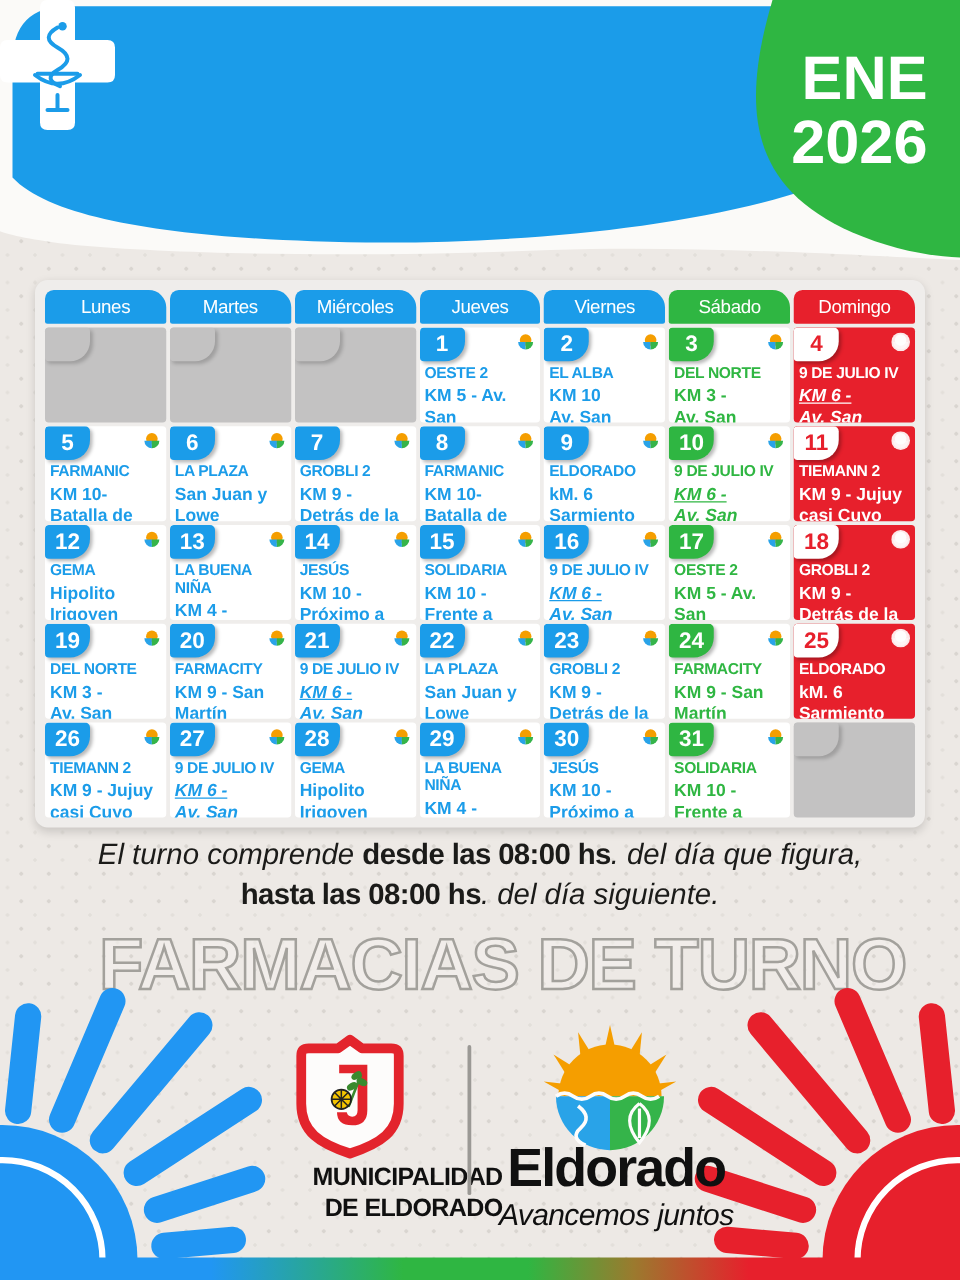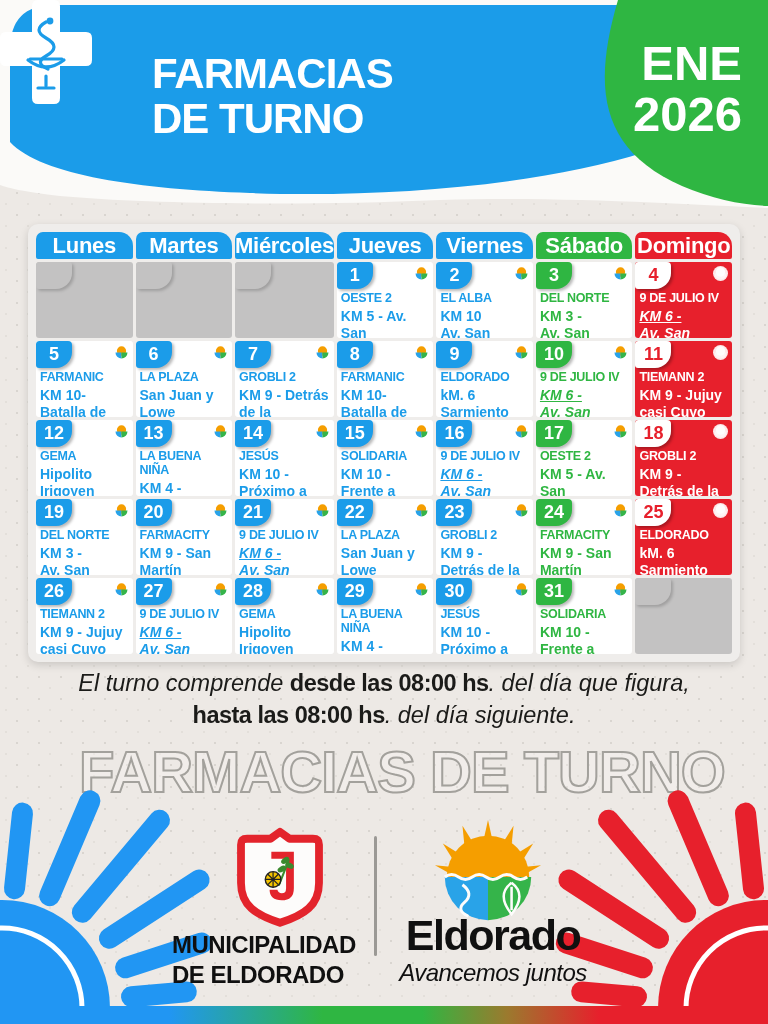--- a/index.html
+++ b/index.html
@@ -27,21 +27,21 @@
   
   .calendar-card{
     position:absolute;left:28px;top:224px;width:712px;height:438px;
     background:#efedeb;border-radius:10px;box-shadow:0 3px 8px rgba(0,0,0,.15);
     padding:8px;box-sizing:border-box;
   }
   .cal-grid{display:grid;grid-template-columns:repeat(7,1fr);gap:3px;height:100%;
     grid-template-rows:27px repeat(5,1fr);}
   .tab{
     display:flex;align-items:center;justify-content:center;
-    color:#fff;font-weight:700;font-size:22px;
+    color:#fff;font-weight:400;font-size:15px;
     border-radius:7px 14px 2px 2px;background:#1B9CE9;
     letter-spacing:-0.3px;
   }
   .tab.saturday{background:#2FB642;text-align:center;}
   .tab.sunday{background:#E7202C;}
   .cell{position:relative;background:#fff;border-radius:3px;overflow:hidden;}
   .cell.sunday{background:#E7202C;}
   .cell.empty{background:#c3c2c2;}
   .ghost-badge{
     position:absolute;top:0;left:0;width:36px;height:27px;background:#c3c2c2;
@@ -74,22 +74,22 @@
     font-size:58px;font-weight:800;letter-spacing:-1px;white-space:nowrap;
     color:rgba(248,246,243,0.35);padding-left:18px;-webkit-text-stroke:2px #a3a19c;
   }
   
   .hand{position:absolute;bottom:14px;}
   .hand.left{left:-10px;}
   .hand.right{right:-10px;transform:scaleX(-1);}
   .footer-logos{position:absolute;top:818px;left:0;width:768px;height:180px;}
   .shield{position:absolute;left:236px;top:6px;}
   .muni-text{
-    position:absolute;left:172px;top:112px;width:240px;text-align:left;
-    color:#101010;font-weight:800;font-size:24px;line-height:1.25;letter-spacing:-0.5px;
+    position:absolute;left:162px;top:112px;width:240px;text-align:right;
+    color:#101010;font-weight:800;font-size:20px;line-height:1.25;letter-spacing:-0.5px;
   }
   .divider{position:absolute;left:374px;top:18px;width:3px;height:120px;background:#9b9995;border-radius:2px;}
   .eldo-logo{position:absolute;left:428px;top:0px;}
   .eldo-text{position:absolute;left:388px;top:96px;width:210px;text-align:center;}
   .eldo-brand{color:#101010;font-weight:800;font-size:43px;letter-spacing:-1.5px;line-height:1.0;}
   .eldo-slogan{color:#101010;font-size:24px;font-style:italic;letter-spacing:-0.5px;margin-top:2px;}
   .bottom-strip{
     position:absolute;bottom:0;left:0;width:768px;height:18px;
     background:linear-gradient(90deg,#2196F3 0%,#2196F3 22%,#2FB642 42%,#2FB642 55%,#9b7a2e 66%,#E7202C 78%,#E7202C 100%);
   }
@@ -109,24 +109,20 @@
       <path d="M32,6 Q32,0 38,0 L54,0 Q60,0 60,6 L60,32 L86,32 Q92,32 92,38 L92,60 Q92,66 86,66 L60,66 L60,98 Q60,104 54,104 L38,104 Q32,104 32,98 L32,66 L6,66 Q0,66 0,60 L0,38 Q0,32 6,32 L32,32 Z" fill="#fff"></path>
       <g fill="none" stroke="#1B9CE9" stroke-width="3.2" stroke-linecap="round">
         <path d="M46,22 q-14,8 0,16 q16,9 0,18 q-12,7 2,13"></path>
         <path d="M28,60 q18,14 36,0"></path>
         <path d="M30,59 h32"></path>
         <path d="M46,76 v10"></path>
         <path d="M38,88 h16"></path>
       </g>
       <circle cx="50" cy="21" r="3.4" fill="#1B9CE9"></circle>
     </svg>
-    <div class="brand-title">
-      <div>FARMACIAS</div>
-      <div>DE TURNO</div>
-    </div>
     <div class="month-box">
       <div>ENE</div>
       <div>2026</div>
     </div>
   </div>
 
   <div class="calendar-card">
     <div class="cal-grid" id="cal-grid">
         <div class="tab weekday">Lunes</div>
         <div class="tab weekday">Martes</div>

